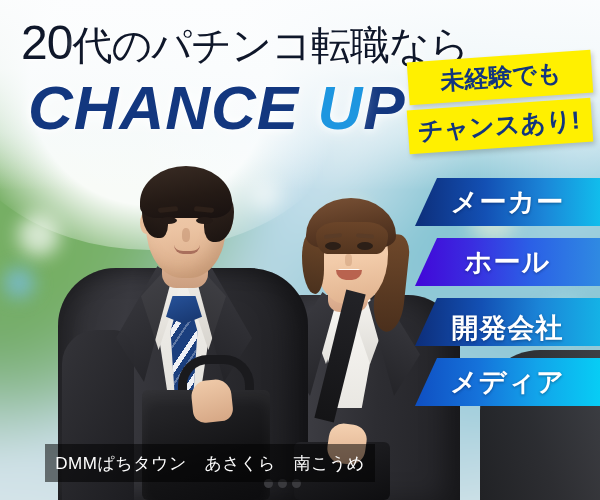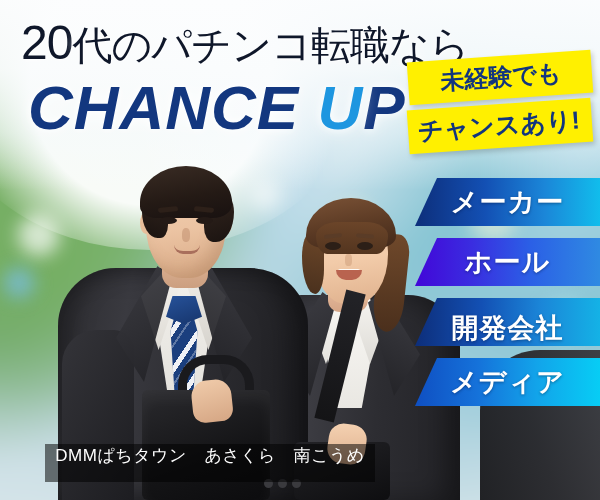--- a/index.html
+++ b/index.html
@@ -325,21 +325,21 @@
   .cat.c2{background:linear-gradient(90deg,#4206d8 0%,#3a2ce0 30%,#2b5fe6 62%,#2f8ae2 100%);}
   .cat.c3{background:linear-gradient(90deg,#0d2e7a 0%,#1350b4 36%,#1b86d8 68%,#14b2e6 100%);align-items:flex-end;}
   .cat.c4{background:linear-gradient(90deg,#5412ea 0%,#4a2ae8 28%,#2f63e4 62%,#2f92e0 100%);}
   .cat.c5{background:linear-gradient(90deg,#0f4fc2 0%,#1572da 34%,#12a4ea 66%,#07cdf5 100%);}
 
   
   .credit{
     position:absolute;left:45px;bottom:18px;
     height:38px;width:330px;
     background:rgba(0,0,0,.52);
-    display:flex;align-items:flex-start;justify-content:center;
+    display:flex;align-items:center;justify-content:center;
     z-index:25;
   }
   .credit span{
     color:#ffffff;font-size:17px;letter-spacing:.5px;white-space:nowrap;
     font-weight:400;
   }
 </style>
 </head>
 <body>
 

